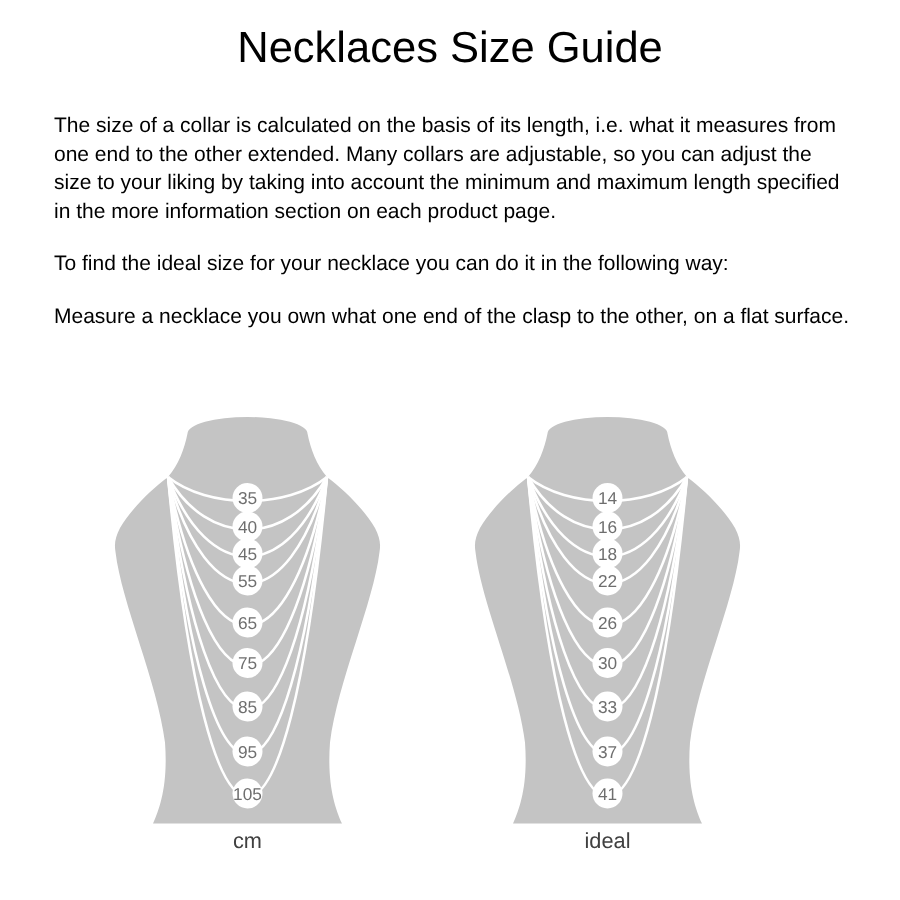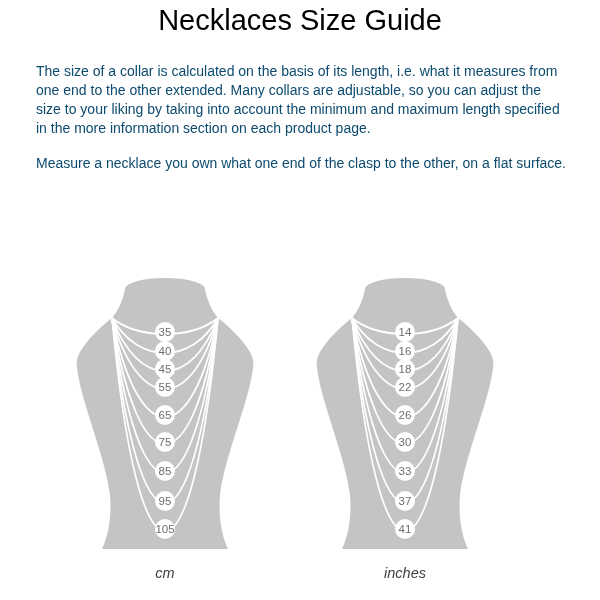--- a/index.html
+++ b/index.html
@@ -4,68 +4,68 @@
 <style>
   html, body { margin: 0; padding: 0; }
   body {
     width: 600px; height: 600px;
     background: #ffffff;
     font-family: "Liberation Sans", sans-serif;
     position: relative;
     overflow: hidden;
   }
   .page-title {
-    margin: 4px 0 0;
+    margin: 16px 0 0;
     text-align: center;
     font-size: 29px;
     font-weight: 400;
     line-height: 32px;
     color: #000000;
   }
   .intro {
     margin: 26px 20px 0 36px;
   }
   .intro p {
     margin: 16px 0 13px;
     font-size: 14px;
     line-height: 19px;
-    color: #0c4a6e;
+    color: #000000;
     white-space: pre-line;
   }
   .figures {
     position: absolute;
     left: 45px;
     top: 270px;
     display: flex;
   }
   .bust-col {
     margin: 0;
     width: 240px;
     display: flex;
     flex-direction: column;
     align-items: center;
   }
   .bust-canvas { width: 240px; height: 282px; text-align: center; }
   .unit-label {
-    margin-top: 13px;
+    margin-top: 1px;
     font-size: 14.5px;
     color: #404040;
-    font-style: italic;
   }
 </style>
 </head>
 <body>
 
 <h1 class="page-title">Necklaces Size Guide</h1>
 
 <div class="intro">
   <p>The size of a collar is calculated on the basis of its length, i.e. what it measures from
 one end to the other extended. Many collars are adjustable, so you can adjust the
 size to your liking by taking into account the minimum and maximum length specified
 in the more information section on each product page.</p>
+  <p>To find the ideal size for your necklace you can do it in the following way:</p>
   <p>Measure a necklace you own what one end of the clasp to the other, on a flat surface.</p>
 </div>
 
 <div class="figures">
   <figure class="bust-col">
     <div class="bust-canvas"><svg width="240" height="282" viewBox="0 0 240 282">
           <path d="M80 19C78 29 74 40 67 48C55 57 42 70 35 82C32 88 31 92 32 98C36 132 60 185 65 225C67 252 62 268 57 279L183 279C178 268 173 252 175 225C180 185 204 132 208 98C209 92 208 88 205 82C198 70 185 57 173 48C166 40 162 29 160 19A40 11 0 0 0 80 19Z" fill="#c4c4c4"></path>
           <path d="M67 48C93.5 69.3 146.5 69.3 173 48" fill="none" stroke="#ffffff" stroke-width="1.7"></path>
           <path d="M67 48C93.5 94.7 146.5 94.7 173 48" fill="none" stroke="#ffffff" stroke-width="1.7"></path>
           <path d="M67 48C93.5 118.7 146.5 118.7 173 48" fill="none" stroke="#ffffff" stroke-width="1.7"></path>
@@ -120,15 +120,15 @@
           <text x="120" y="149" text-anchor="middle" font-size="11.5" fill="#6e6e6e" font-family="&quot;Liberation Sans&quot;, sans-serif">26</text>
           <circle cx="120" cy="172" r="10" fill="#ffffff"></circle>
           <text x="120" y="176" text-anchor="middle" font-size="11.5" fill="#6e6e6e" font-family="&quot;Liberation Sans&quot;, sans-serif">30</text>
           <circle cx="120" cy="201" r="10" fill="#ffffff"></circle>
           <text x="120" y="205" text-anchor="middle" font-size="11.5" fill="#6e6e6e" font-family="&quot;Liberation Sans&quot;, sans-serif">33</text>
           <circle cx="120" cy="231" r="10" fill="#ffffff"></circle>
           <text x="120" y="235" text-anchor="middle" font-size="11.5" fill="#6e6e6e" font-family="&quot;Liberation Sans&quot;, sans-serif">37</text>
           <circle cx="120" cy="259" r="10" fill="#ffffff"></circle>
           <text x="120" y="263" text-anchor="middle" font-size="11.5" fill="#6e6e6e" font-family="&quot;Liberation Sans&quot;, sans-serif">41</text>
         </svg></div>
-    <figcaption class="unit-label">inches</figcaption>
+    <figcaption class="unit-label">ideal</figcaption>
   </figure>
 </div>
 
 </body></html>

